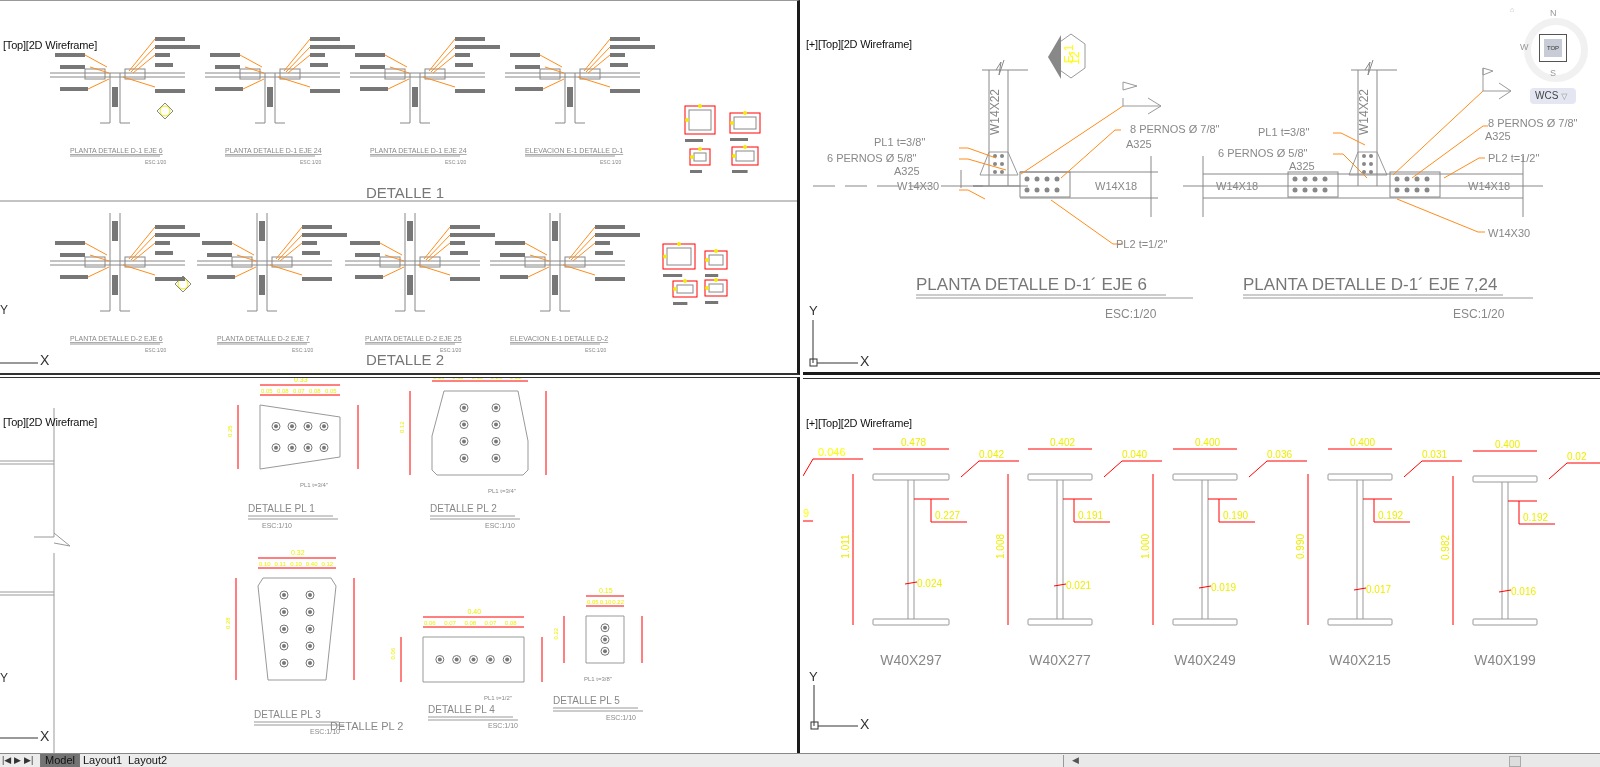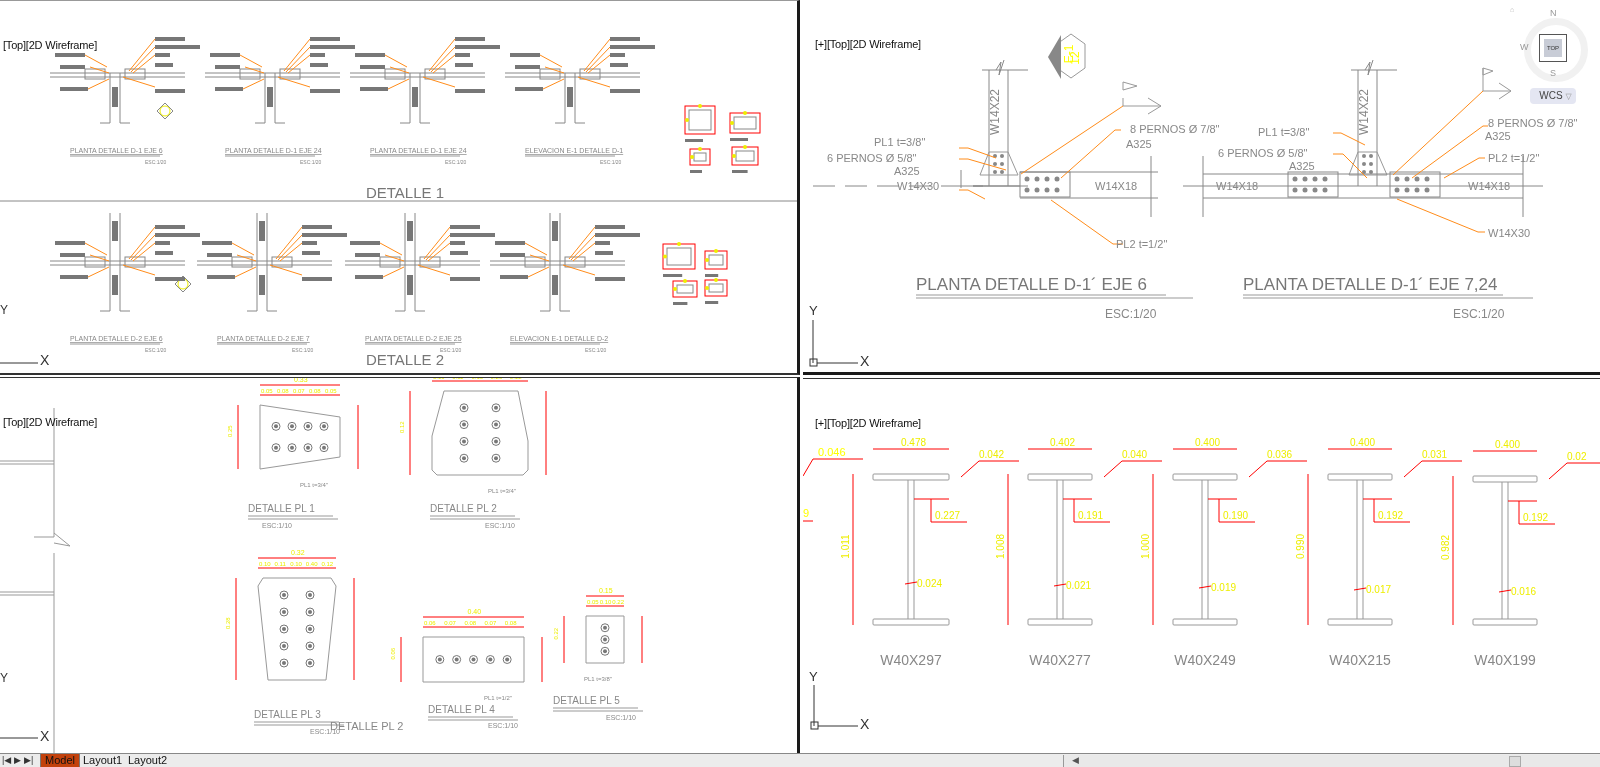--- a/index.html
+++ b/index.html
@@ -5,38 +5,38 @@
   * { box-sizing: border-box; margin: 0; padding: 0; }
   html, body { width: 1600px; height: 767px; overflow: hidden; background: #ffffff; font-family: "Liberation Sans", sans-serif; }
   .app { position: relative; width: 1600px; height: 767px; background: #fff; }
   .vp { position: absolute; background: #fff; overflow: hidden; }
   .vp svg { position: absolute; left: 0; top: 0; }
   #vp-tl { left: 0; top: 0; width: 800px; height: 375px; border-right: 3px solid #1a1a1a; border-bottom: 2px solid #333; border-top: 1px solid #999; }
   #vp-tr { left: 803px; top: 0; width: 797px; height: 375px; border-bottom: 3px solid #1a1a1a; }
   #vp-bl { left: 0; top: 377px; width: 800px; height: 376px; border-right: 3px solid #1a1a1a; border-top: 1px solid #333; }
   #vp-br { left: 803px; top: 378px; width: 797px; height: 375px; border-top: 1px solid #333; }
   .vp-label { position: absolute; left: 3px; top: 3px; font-size: 11px; color: #111; font-family: Liberation Sans, sans-serif; letter-spacing: -0.2px; z-index: 3; margin-top: 35px; }
-  #vp-tr .vp-label, #vp-br .vp-label { left: 12px; }
+  #vp-tr .vp-label, #vp-br .vp-label { left: 3px; }
   .tabbar { position: absolute; left: 0; top: 753px; width: 1600px; height: 14px; background: #ececec; border-top: 1px solid #888; font-size: 11px; color: #111; }
   .tab-nav { position: absolute; top: 1px; font-size: 9px; color: #333; }
   .tab { position: absolute; top: 0; height: 13px; padding: 0 4px; line-height: 13px; font-size: 11px; }
-  .tab.active { background: #c2410c; border-left: 1px solid #777; border-right: 1px solid #777; }
+  .tab.active { background: #737373; border-left: 1px solid #777; border-right: 1px solid #777; }
   .hscroll { position: absolute; left: 1063px; top: 755px; width: 537px; height: 12px; background: #e9e9e9; border-left: 1px solid #999; }
   .hscroll .arrow { position: absolute; left: 8px; top: 0; font-size: 9px; color: #555; }
   .hscroll .thumb { position: absolute; left: 445px; top: 1px; width: 12px; height: 11px; background: #ddd; border: 1px solid #aaa; }
   .viewcube { position: absolute; right: 4px; top: 6px; width: 90px; height: 100px; z-index: 4; font-family: "Liberation Sans", sans-serif; }
   .vc-ring { position: absolute; left: 18px; top: 12px; width: 64px; height: 64px; border-radius: 50%; border: 7px solid #f1f1f1; }
   .vc-box { position: absolute; left: 33px; top: 28px; width: 28px; height: 28px; border: 1px solid #555; background: #fff; }
   .vc-top { position: absolute; left: 4px; top: 4px; width: 18px; height: 18px; background: #c8ccd6; font-size: 6px; line-height: 18px; text-align: center; color: #333; }
   .vc-n, .vc-s, .vc-w { position: absolute; font-size: 9px; color: #999; }
   .vc-n { left: 44px; top: 2px; }
   .vc-s { left: 44px; top: 62px; }
   .vc-w { left: 14px; top: 36px; }
   .vc-home { position: absolute; left: 4px; top: 0px; font-size: 7px; color: #bbb; }
-  .wcs { position: absolute; left: 24px; top: 82px; width: 46px; height: 16px; border-radius: 4px; background: #e4e6f2; font-size: 10px; color: #444; line-height: 16px; padding-left: 5px; text-align: center; }
+  .wcs { position: absolute; left: 24px; top: 82px; width: 46px; height: 16px; border-radius: 4px; background: #e4e6f2; font-size: 10px; color: #444; line-height: 16px; padding-left: 5px; }
   .t { font-family: "Liberation Sans", sans-serif; }
 </style>
 </head>
 <body>
 
 <div class="app">
 
   <div class="vp" id="vp-tl">
     <div class="vp-label">[Top][2D Wireframe]</div>
     <svg width="800" height="375">

